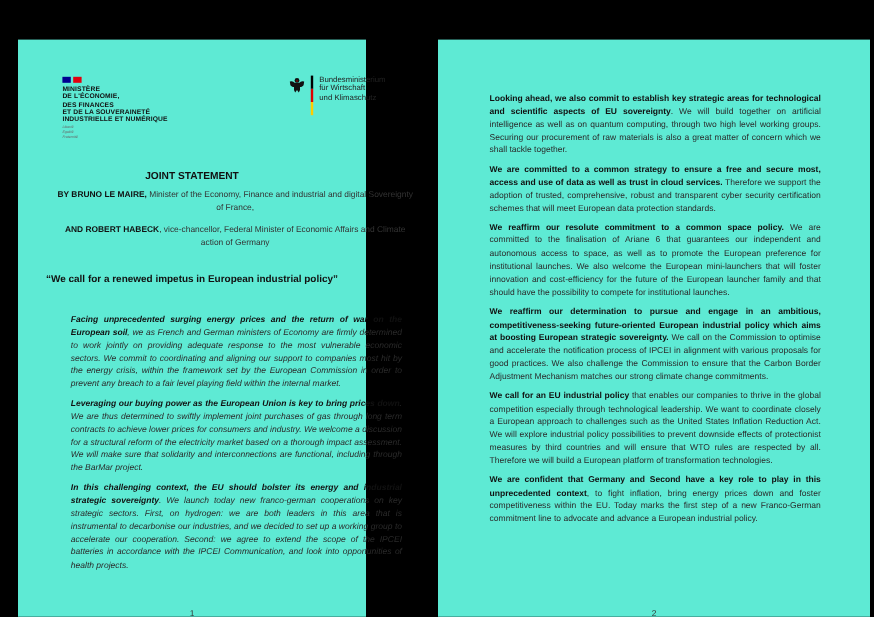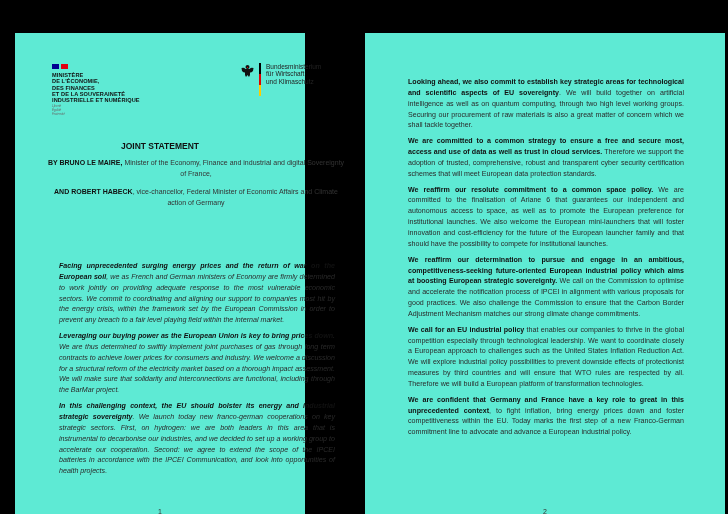--- a/index.html
+++ b/index.html
@@ -72,34 +72,35 @@
 
   <div class="title">JOINT STATEMENT</div>
 
   <div class="signer" style="top:125px;">
     <b>BY BRUNO LE MAIRE,</b><span> Minister of the Economy, Finance and industrial and digital Sovereignty of France,</span>
   </div>
   <div class="signer" style="top:154px;">
     <b>AND ROBERT HABECK</b><span>, vice-chancellor, Federal Minister of Economic Affairs and Climate action of Germany</span>
   </div>
 
+  <div class="quote">“We call for a renewed impetus in European industrial policy”</div>
 
   <div class="body-text" style="top:228px;font-style:italic;">
     <p><b>Facing unprecedented surging energy prices and the return of war on the European soil</b><span>, we as French and German ministers of Economy are firmly determined to work jointly on providing adequate response to the most vulnerable economic sectors. We commit to coordinating and aligning our support to companies most hit by the energy crisis, within the framework set by the European Commission in order to prevent any breach to a fair level playing field within the internal market.</span></p>
     <p><b>Leveraging our buying power as the European Union is key to bring prices down</b><span>. We are thus determined to swiftly implement joint purchases of gas through long term contracts to achieve lower prices for consumers and industry. We welcome a discussion for a structural reform of the electricity market based on a thorough impact assessment. We will make sure that solidarity and interconnections are functional, including through the BarMar project.</span></p>
     <p><b>In this challenging context, the EU should bolster its energy and industrial strategic sovereignty</b><span>. We launch today new franco-german cooperations on key strategic sectors. First, on hydrogen: we are both leaders in this area that is instrumental to decarbonise our industries, and we decided to set up a working group to accelerate our cooperation. Second: we agree to extend the scope of the IPCEI batteries in accordance with the IPCEI Communication, and look into opportunities of health projects.</span></p>
   </div>
 
   <div class="page-num" style="top:475px;">1</div>
 </div>
 
 <div class="page" id="page2">
   <div class="body-text" style="top:44px;">
     <p><b>Looking ahead, we also commit to establish key strategic areas for technological and scientific aspects of EU sovereignty</b><span>. We will build together on artificial intelligence as well as on quantum computing, through two high level working groups. Securing our procurement of raw materials is also a great matter of concern which we shall tackle together.</span></p>
     <p><b>We are committed to a common strategy to ensure a free and secure most, access and use of data as well as trust in cloud services.</b><span> Therefore we support the adoption of trusted, comprehensive, robust and transparent cyber security certification schemes that will meet European data protection standards.</span></p>
     <p><b>We reaffirm our resolute commitment to a common space policy.</b><span> We are committed to the finalisation of Ariane 6 that guarantees our independent and autonomous access to space, as well as to promote the European preference for institutional launches. We also welcome the European mini-launchers that will foster innovation and cost-efficiency for the future of the European launcher family and that should have the possibility to compete for institutional launches.</span></p>
     <p><b>We reaffirm our determination to pursue and engage in an ambitious, competitiveness-seeking future-oriented European industrial policy which aims at boosting European strategic sovereignty.</b><span> We call on the Commission to optimise and accelerate the notification process of IPCEI in alignment with various proposals for good practices. We also challenge the Commission to ensure that the Carbon Border Adjustment Mechanism matches our strong climate change commitments.</span></p>
     <p><b>We call for an EU industrial policy</b><span> that enables our companies to thrive in the global competition especially through technological leadership. We want to coordinate closely a European approach to challenges such as the United States Inflation Reduction Act. We will explore industrial policy possibilities to prevent downside effects of protectionist measures by third countries and will ensure that WTO rules are respected by all. Therefore we will build a European platform of transformation technologies.</span></p>
-    <p><b>We are confident that Germany and France have a key role to great in this unprecedented context</b><span>, to fight inflation, bring energy prices down and foster competitiveness within the EU. Today marks the first step of a new Franco-German commitment line to advocate and advance a European industrial policy.</span></p>
+    <p><b>We are confident that Germany and Second have a key role to play in this unprecedented context</b><span>, to fight inflation, bring energy prices down and foster competitiveness within the EU. Today marks the first step of a new Franco-German commitment line to advocate and advance a European industrial policy.</span></p>
   </div>
 
   <div class="page-num" style="top:475px;">2</div>
 </div>
 
 </body></html>

